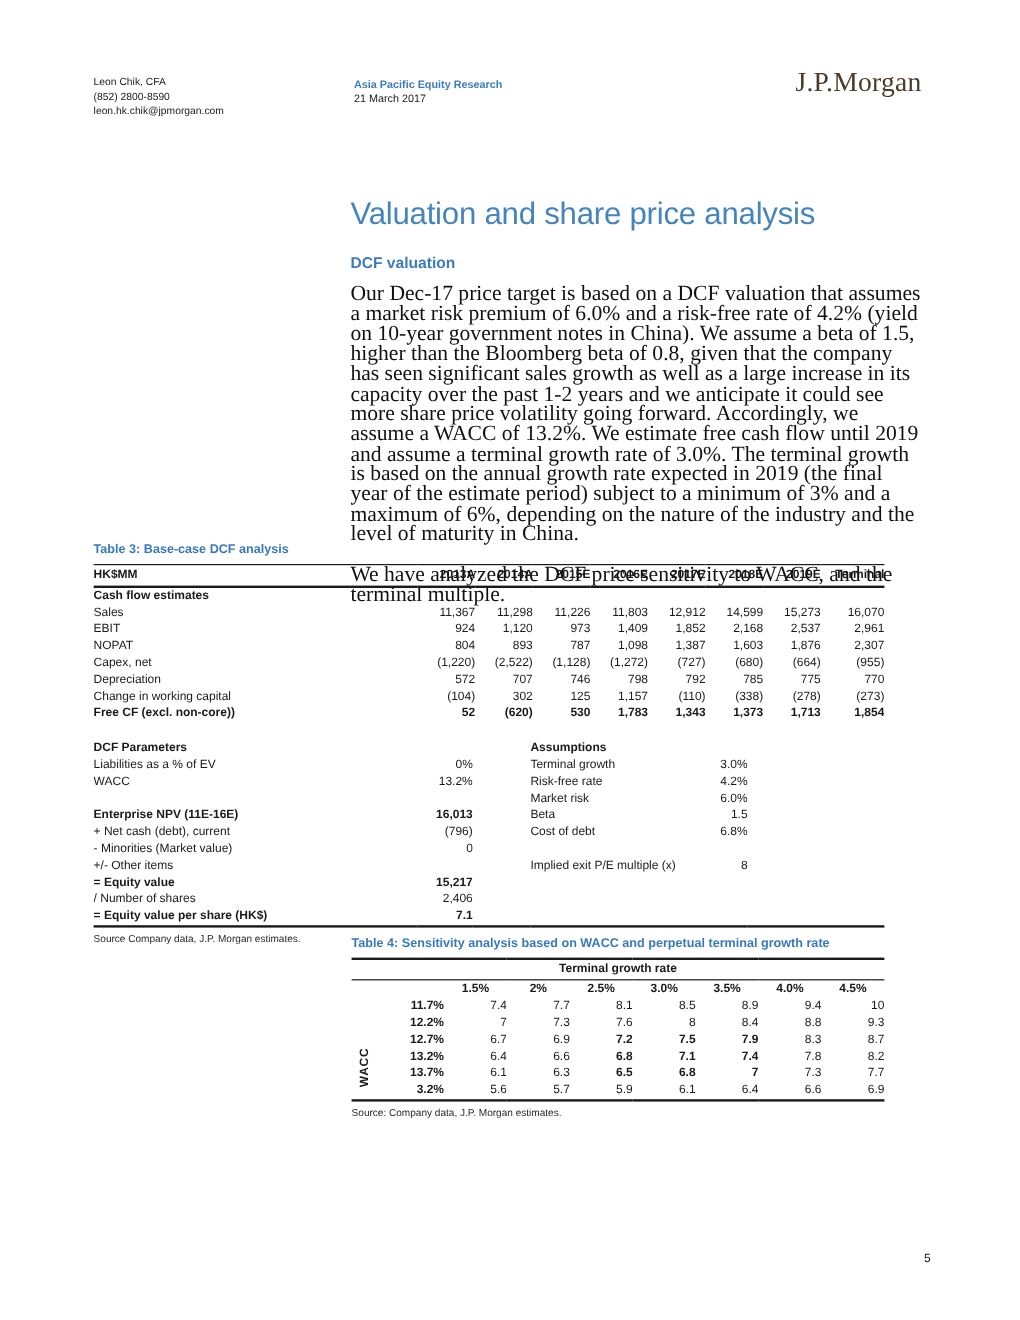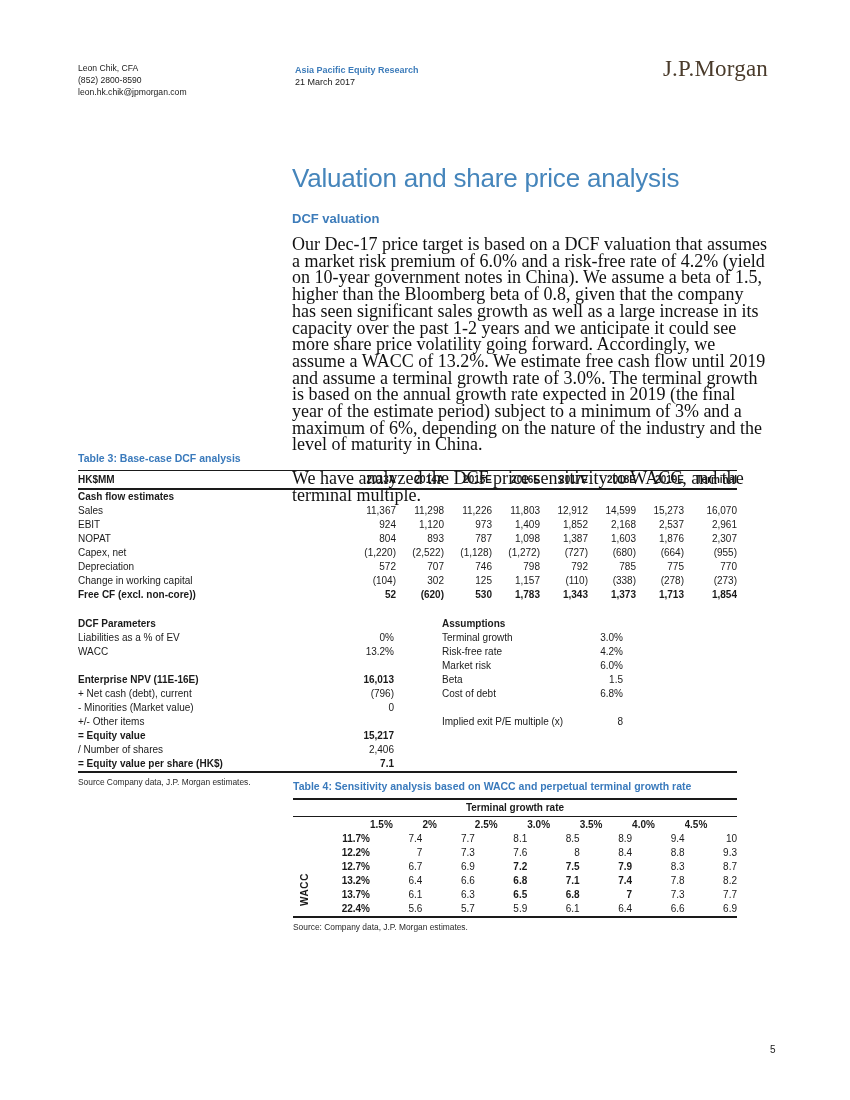--- a/index.html
+++ b/index.html
@@ -35,21 +35,21 @@
   .t3-wrap { position:absolute; left:78px; top:452px; width:659px; }
   .t3 { width:659px; }
   .t3 thead th { font-weight:bold; border-top:1px solid #1a1a1a; border-bottom:2px solid #1a1a1a; padding:3px 0 2px 0; }
   .t3 tbody td { height:13px; }
   .t3p { width:659px; margin-top:15px; border-bottom:2px solid #1a1a1a; padding-bottom:2px; }
   .t3p td { height:13.4px; }
   
   .t4-wrap { position:absolute; left:293px; top:780px; width:444px; }
   .t4 { width:444px; border-top:2px solid #1a1a1a; border-bottom:2px solid #1a1a1a; }
   .t4 .group-cell { font-weight:bold; text-align:center; border-bottom:1px solid #1a1a1a; padding:2px 0; }
-  .t4 th { font-weight:bold; text-align:left; padding:2px 0 1px 0; }
+  .t4 th { font-weight:bold; text-align:center; padding:2px 0 1px 0; }
   .t4 tbody td { height:13.1px; text-align:right; }
   .wacc-rot { position:absolute; left:6px; top:126px; transform:rotate(-90deg); transform-origin:left top;
               font-size:10px; font-weight:bold; letter-spacing:0.6px; }
   
   .page-num { position:absolute; left:770px; top:1044px; font-size:10px; }
 </style>
 </head>
 <body>
 
 <div class="page">
@@ -346,21 +346,21 @@
             <td class="num b">13.7%</td>
             <td class="num">6.1</td>
             <td class="num">6.3</td>
             <td class="num b">6.5</td>
             <td class="num b">6.8</td>
             <td class="num b">7</td>
             <td class="num">7.3</td>
             <td class="num">7.7</td>
           </tr>
           <tr>
-            <td class="num b">22.4%</td>
+            <td class="num b">3.2%</td>
             <td class="num">5.6</td>
             <td class="num">5.7</td>
             <td class="num">5.9</td>
             <td class="num">6.1</td>
             <td class="num">6.4</td>
             <td class="num">6.6</td>
             <td class="num">6.9</td>
           </tr>
         </tbody>
     </table>

